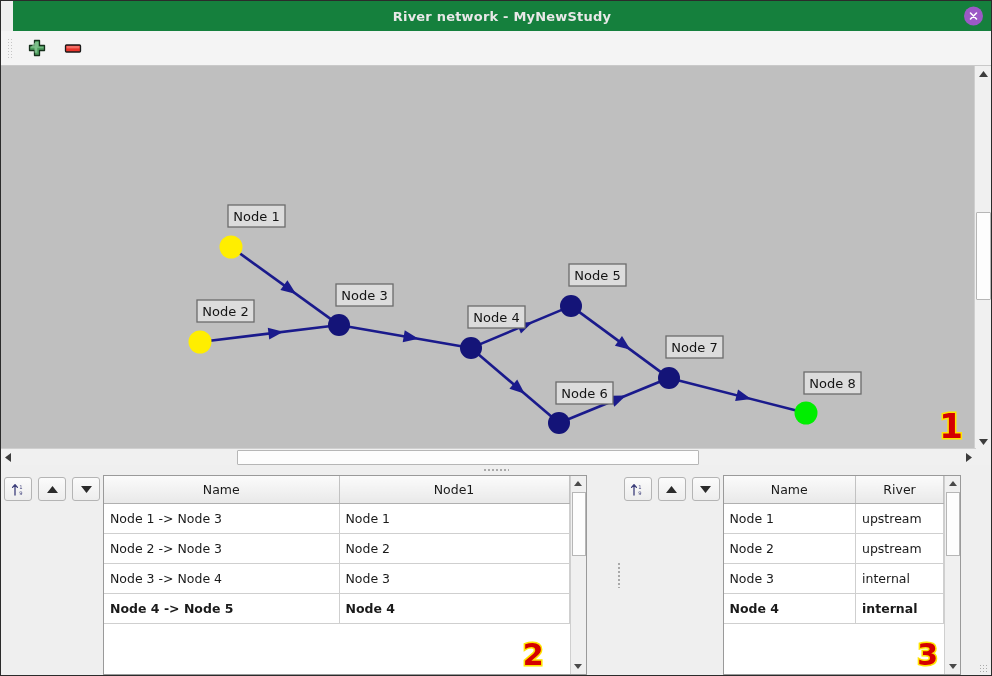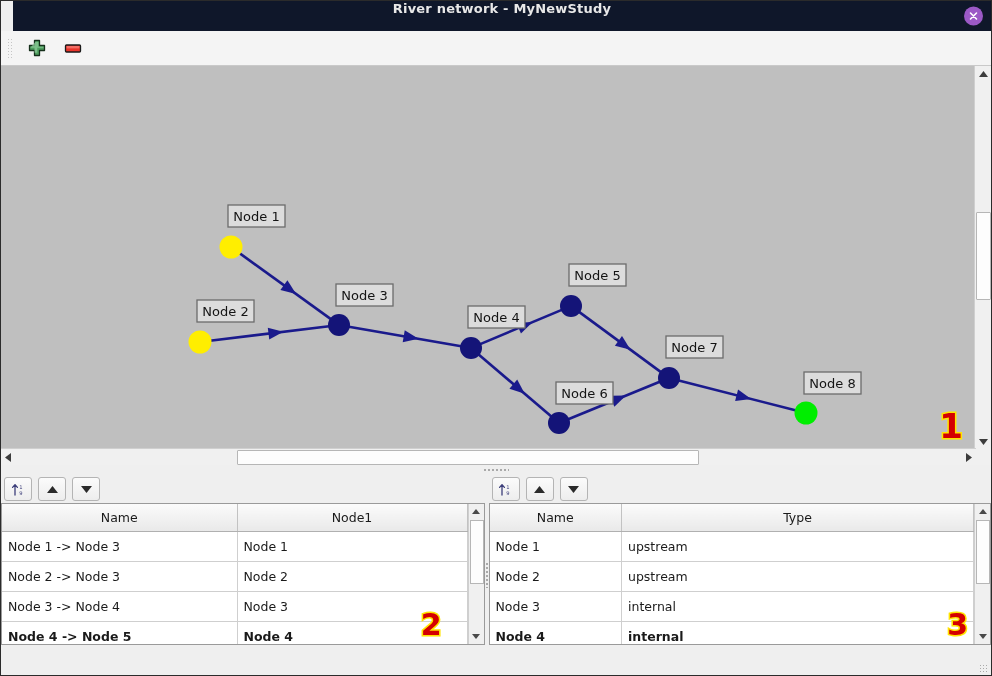--- a/index.html
+++ b/index.html
@@ -5,22 +5,22 @@
   html,body{margin:0;padding:0;}
   body{
     width:992px;height:676px;overflow:hidden;
     font-family:"DejaVu Sans","Liberation Sans",sans-serif;
     font-size:12px;color:#1a1a1a;background:#efefef;
   }
   .window{width:992px;height:676px;position:relative;background:#efefef;
           border:1px solid #2b2b2b;box-sizing:border-box;display:flex;flex-direction:column;}
 
   
-  .titlebar{height:30px;background:#0f172a;position:relative;flex:0 0 30px;
-            display:flex;align-items:flex-start;justify-content:center;margin-left:12px;}
+  .titlebar{height:30px;background:#15803d;position:relative;flex:0 0 30px;
+            display:flex;align-items:center;justify-content:center;margin-left:12px;}
   .titlebar .title{color:#e8e8e8;font-size:13px;font-weight:bold;letter-spacing:.2px;}
   .closebtn{position:absolute;right:8px;top:50%;transform:translateY(-50%);
             width:19px;height:19px;border-radius:50%;background:#9b59c6;
             display:flex;align-items:center;justify-content:center;cursor:pointer;}
   .closebtn svg{display:block;}
 
   
   .toolbar{height:34px;flex:0 0 34px;background:#f4f4f4;border-bottom:1px solid #c9c9c9;
            display:flex;align-items:center;padding-left:6px;gap:14px;position:relative;}
   .grip{width:5px;height:20px;background-image:radial-gradient(#bdbdbd 40%,transparent 41%);
@@ -46,21 +46,21 @@
          font-family:"DejaVu Sans",sans-serif;line-height:1;}
 
   
   .splitter{flex:0 0 10px;background:#efefef;display:flex;align-items:center;justify-content:center;
             cursor:row-resize;}
   .splitter .dots{width:26px;height:4px;
     background-image:radial-gradient(#a9a9a9 40%,transparent 41%);background-size:4px 4px;}
 
   
   .bottom{flex:1 1 auto;display:flex;background:#efefef;min-height:0;}
-  .pane{display:flex;flex-direction:column;min-height:0;position:relative;}
+  .pane{display:flex;flex-direction:row;min-height:0;position:relative;}
   .pane-left{width:711px;}
   .pane-div{width:8px;background:#efefef;display:flex;align-items:center;justify-content:center;
             cursor:col-resize;}
   .pane-div .dots{width:4px;height:26px;
     background-image:radial-gradient(#a9a9a9 40%,transparent 41%);background-size:4px 4px;}
   .pane-right{flex:1 1 auto;}
   .tbar{height:28px;flex:0 0 28px;display:flex;align-items:center;gap:6px;padding:0 3px;}
   .sqbtn{width:26px;height:22px;background:linear-gradient(#fbfbfb,#ededed);
          border:1px solid #b4b4b4;border-radius:3px;display:flex;align-items:center;
          justify-content:center;cursor:pointer;}
@@ -327,21 +327,21 @@
       <div class="tablebox">
         <div style="flex:1 1 auto;overflow:hidden;">
           <table>
             <colgroup>
                 <col style="width:132px">
                 <col>
               </colgroup>
             <thead>
                 <tr id="nodes-head">
                   <th>Name</th>
-                  <th>Type</th>
+                  <th>River</th>
                 </tr>
               </thead>
             <tbody id="nodes-body">
                 <tr>
                   <td>Node 1</td>
                   <td>upstream</td>
                 </tr>
                 <tr>
                   <td>Node 2</td>
                   <td>upstream</td>

